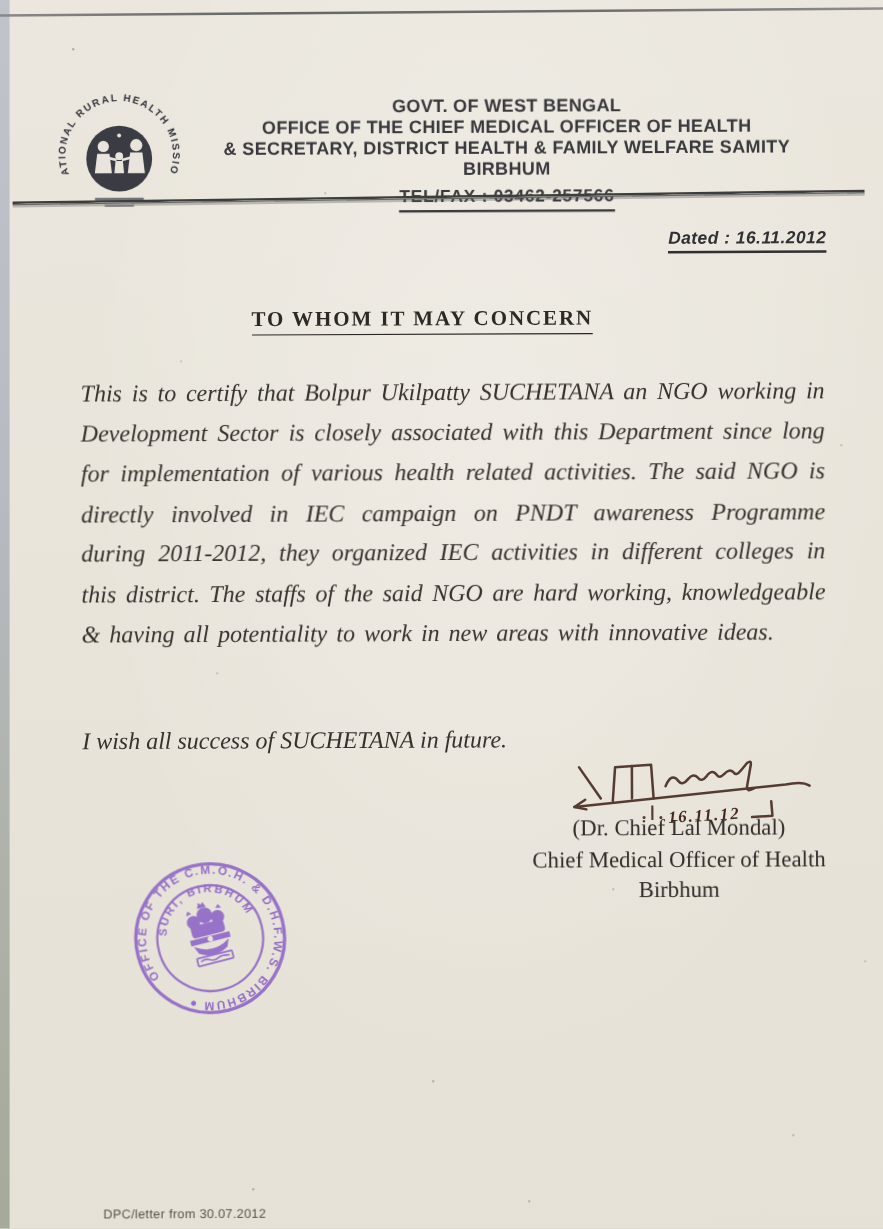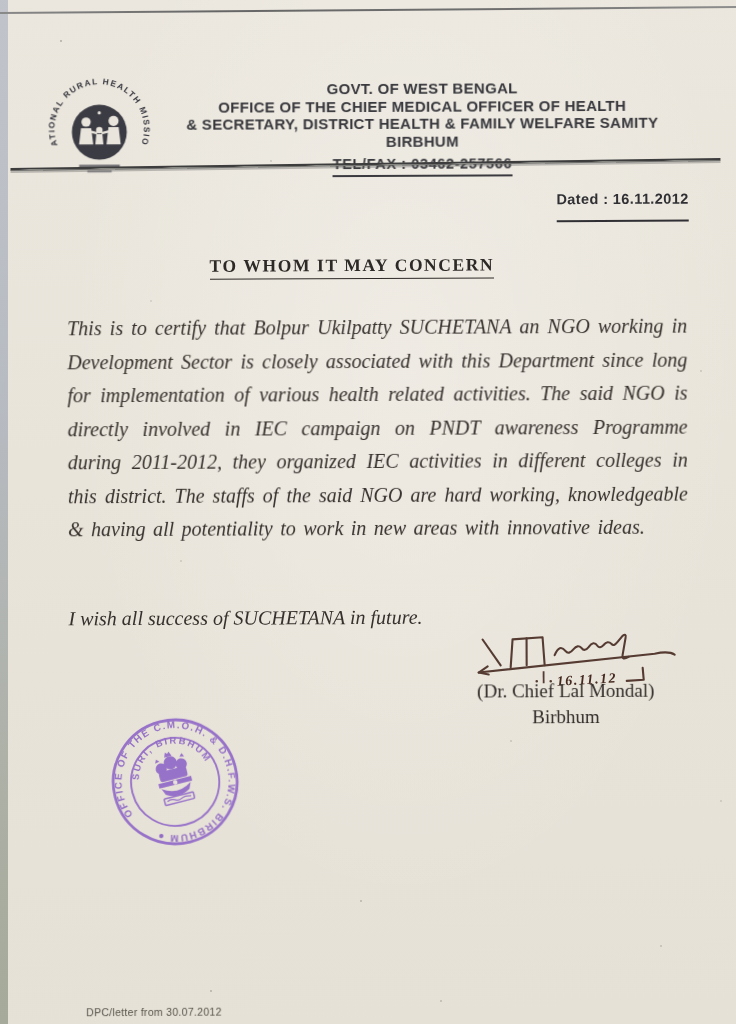--- a/index.html
+++ b/index.html
@@ -58,21 +58,21 @@
   }
   .header-rule{
     position:absolute;left:12px;right:14px;top:163px;height:3px;
     background:linear-gradient(180deg,#3d3d3d 0%,#3d3d3d 55%,#8a8a85 60%,#555 100%);
     transform:rotate(-0.55deg);
     box-shadow:0 2px 0 rgba(90,90,90,.35);
   }
   .dated{
     position:absolute;right:46px;top:192px;
     font-size:14.5px;font-weight:bold;color:#303034;
-    border-bottom:2px solid #303034;padding-bottom:13px;letter-spacing:.4px;
+    border-bottom:2px solid #303034;padding-bottom:2px;letter-spacing:.4px;font-style:italic;
   }
   .subject-wrap{position:absolute;left:0;right:30px;top:255px;text-align:center;}
   .subject{
     display:inline-block;
     font-family:"Liberation Serif", serif;font-weight:700;
     font-size:17.5px;letter-spacing:1.6px;color:#2d2926;
     border-bottom:1.6px solid #2d2926;padding-bottom:2px;
   }
   
   .body-par{
@@ -181,20 +181,21 @@
       <g fill="#45291f" opacity=".9">
         <circle cx="70" cy="56" r="1.3"></circle>
         <circle cx="84" cy="56" r="1.3"></circle>
         <rect x="76" y="46" width="1.8" height="12"></rect>
       </g>
       <text x="90" y="59" font-family="Liberation Serif, serif" font-style="italic" font-weight="bold" font-size="14" fill="#45291f" letter-spacing="1.5" transform="rotate(-3 120 55)">16.11.12</text>
     </svg>
 
     <div class="sign-block">
       <div>(Dr. Chief Lal Mondal)</div>
+      <div>Chief Medical Officer of Health</div>
       <div>Birbhum</div>
     </div>
 
     <svg class="stamp" viewBox="0 0 160 160">
       <defs>
         <path id="stampOuter" d="M28,103 A57,57 0 1 1 132,103 A57,57 0 0 1 28,103"></path>
         <path id="stampInner" d="M46,94 A38,38 0 1 1 114,94"></path>
       </defs>
       <g transform="rotate(-14 80 80)" opacity=".88">
         <circle cx="80" cy="80" r="66" fill="none" stroke="#8558c6" stroke-width="3"></circle>

